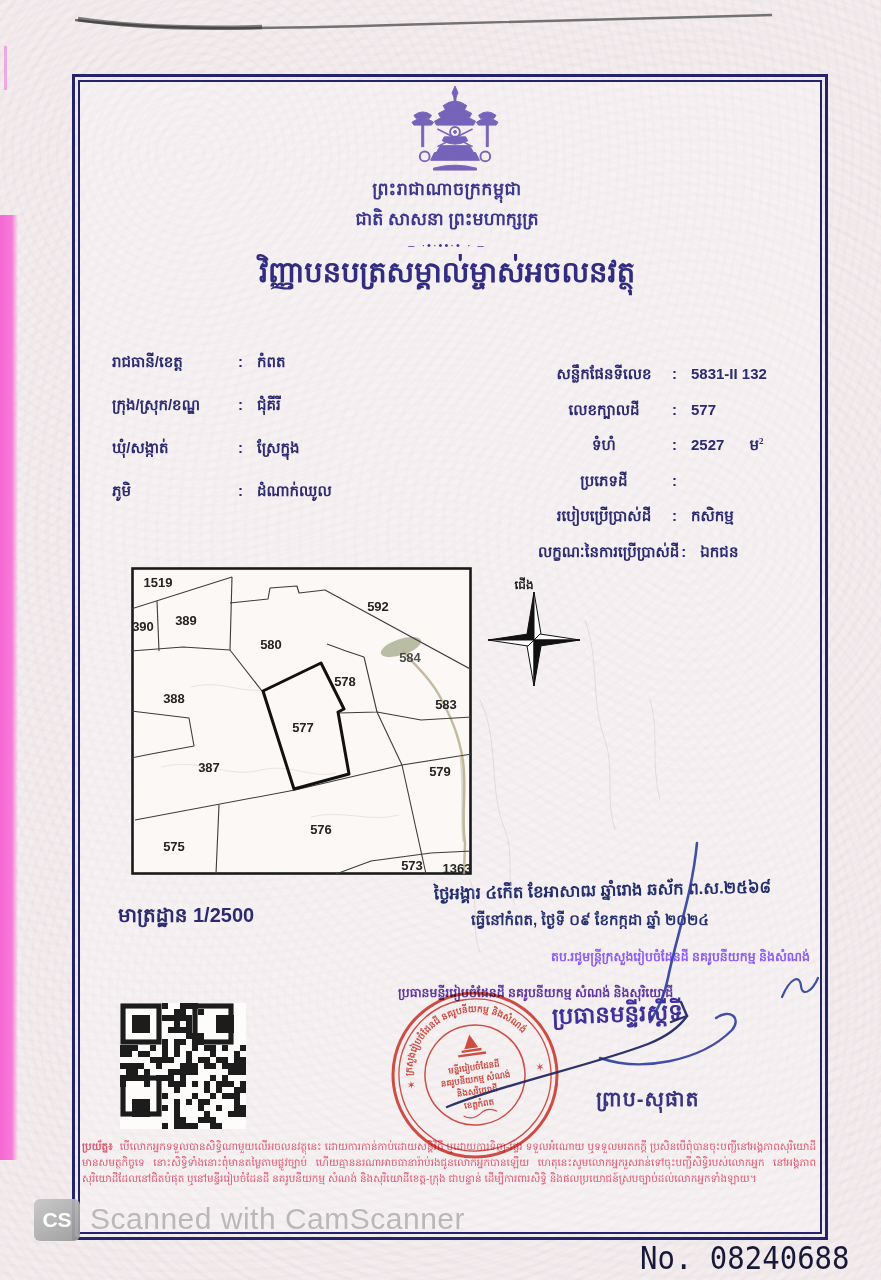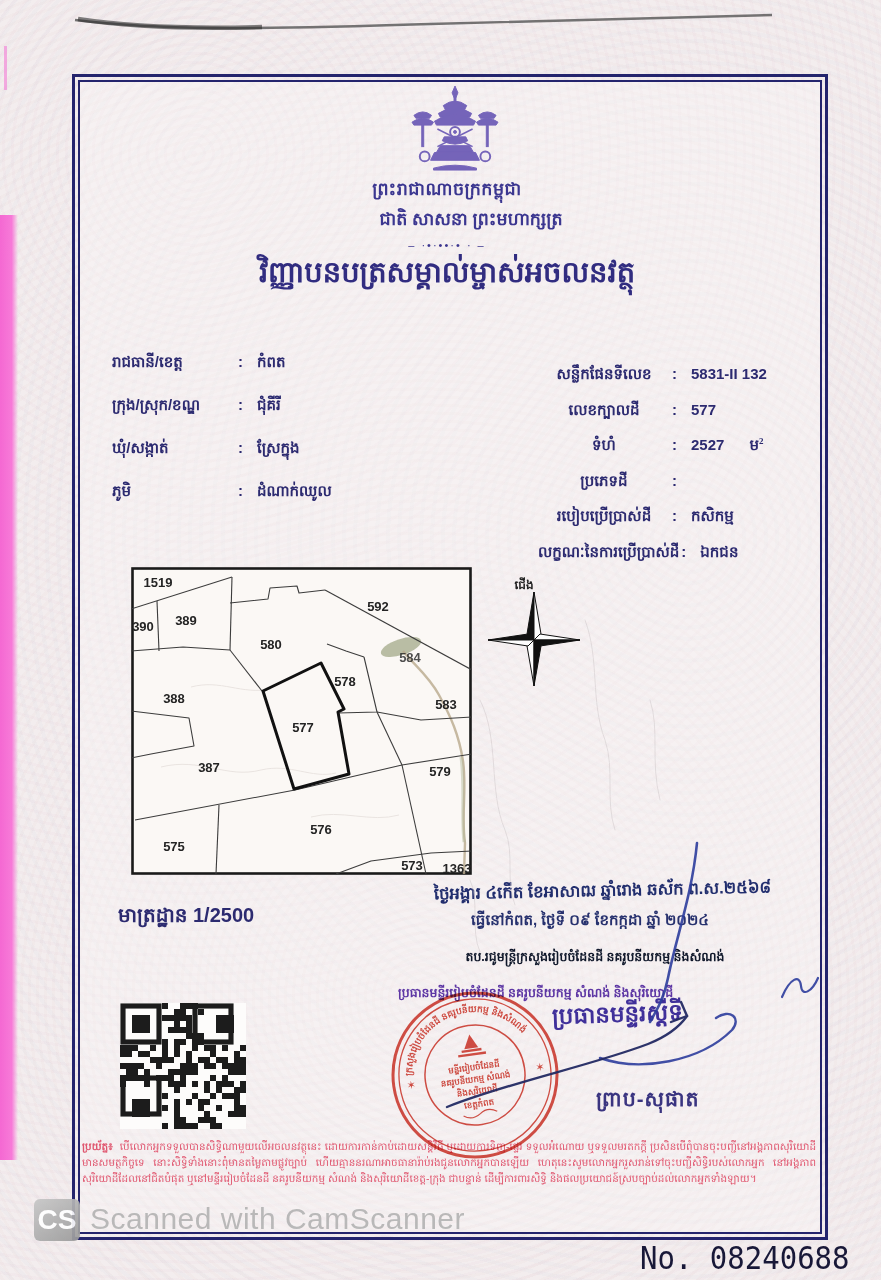--- a/index.html
+++ b/index.html
@@ -13,21 +13,21 @@
   
   .frame{position:absolute;left:72px;top:74px;width:750px;height:1160px;border:3px solid #24246d;z-index:1;}
   .frame-inner{position:absolute;inset:3px;border:2px solid #24246d;background:rgba(252,249,248,.35);}
   
   .pink-strip{position:absolute;left:0;top:215px;width:18px;height:945px;background:linear-gradient(90deg,#f468d2,#f77ad8 65%,rgba(247,122,216,0));filter:blur(.6px);z-index:2;}
   .pink-dash{position:absolute;left:4px;top:46px;width:3px;height:44px;background:#f28bd9;opacity:.7;z-index:2;}
   
   .center-col{position:absolute;left:72px;width:750px;text-align:center;z-index:4;}
   .crest{position:absolute;left:405px;top:86px;width:100px;height:88px;z-index:4;filter:blur(.3px);}
   .kingdom{top:178px;font-size:17.5px;font-weight:bold;color:#3b3690;letter-spacing:.5px;}
-  .motto{top:208px;font-size:17.5px;font-weight:bold;color:#3b3690;padding-left:24px;}
+  .motto{top:208px;font-size:17.5px;font-weight:bold;color:#3b3690;}
   .divider{top:239px;color:#3b3690;font-size:11px;letter-spacing:2px;}
   .doc-title{top:254px;font-size:29px;font-weight:bold;color:#312c80;}
   .certno{top:313px;font-size:16.5px;font-weight:bold;color:#2e2b77;letter-spacing:.4px;}
   
   .fields{position:absolute;z-index:4;color:#2c2a70;font-weight:bold;font-size:15px;}
   #left-fields{left:112px;top:352px;width:400px;}
   #right-fields{left:538px;top:364px;width:300px;}
   .frow{position:relative;white-space:nowrap;}
   #left-fields .frow{margin-bottom:21px;}
   #right-fields .frow{margin-bottom:13.5px;}
@@ -39,32 +39,32 @@
   .funit sup{font-size:9px;}
   
   #map{position:absolute;left:131px;top:567px;width:341px;height:308px;z-index:4;background:rgba(251,248,246,.45);}
   .plabel{font:600 13px "Liberation Sans",sans-serif;fill:#242424;text-anchor:middle;dominant-baseline:middle;}
   .phl{font-weight:700;}
   #compass{position:absolute;left:482px;top:576px;width:108px;height:114px;z-index:4;}
   .scale{left:118px;top:902px;font-size:20px;font-weight:bold;color:#2c2a70;z-index:4;}
   
   .lunar{left:350px;top:880px;width:505px;text-align:center;font-size:16.5px;font-weight:bold;color:#222e6e;transform:rotate(-1.2deg);z-index:4;}
   .solar{left:380px;top:910px;width:420px;text-align:center;font-size:15px;font-weight:bold;color:#27316e;z-index:4;}
-  .ministry{left:380px;top:949px;width:430px;text-align:center;font-size:12.5px;font-weight:bold;color:#0f172a;z-index:4;}
+  .ministry{left:380px;top:949px;width:430px;text-align:right;font-size:12.5px;font-weight:bold;color:#8b5cf6;z-index:4;}
   .dept{left:398px;top:985px;font-size:12.5px;font-weight:bold;color:#5d36a4;z-index:4;}
   .role{left:552px;top:1000px;font-size:23px;font-weight:bold;color:#40309a;transform:rotate(-2deg);z-index:6;}
   .signer{left:596px;top:1086px;font-size:20.5px;font-weight:bold;color:#3a3480;letter-spacing:1px;z-index:6;}
   #stamp{position:absolute;left:388px;top:988px;width:175px;height:175px;z-index:5;mix-blend-mode:multiply;filter:blur(.3px);}
   #qr{position:absolute;left:120px;top:1003px;width:126px;height:126px;z-index:4;}
   #ink{position:absolute;inset:0;z-index:7;pointer-events:none;}
   
   .warning{position:absolute;left:82px;top:1139px;width:734px;font-size:10.4px;line-height:1.56;color:#e0566f;text-align:justify;z-index:4;}
   .warning .lead{font-weight:bold;margin-right:7px;}
   
-  .cs-logo{position:absolute;left:34px;top:1199px;width:46px;height:42px;border-radius:6px;background:linear-gradient(145deg,#c7c7c7,#9a9a9a);color:#fff;font-weight:bold;font-size:28px;display:flex;align-items:center;justify-content:center;z-index:8;opacity:.92;}
+  .cs-logo{position:absolute;left:34px;top:1199px;width:46px;height:42px;border-radius:6px;background:linear-gradient(145deg,#c7c7c7,#9a9a9a);color:#fff;font-weight:bold;font-size:21px;display:flex;align-items:center;justify-content:center;z-index:8;opacity:.92;}
   .cs-text{position:absolute;left:90px;top:1202px;font-size:30px;color:#b3b3b3;font-weight:400;letter-spacing:.5px;z-index:8;opacity:.9;}
   .serial{position:absolute;left:640px;top:1241px;font-family:"DejaVu Sans Mono","Liberation Mono",monospace;font-size:29px;color:#181838;z-index:4;transform:scaleY(1.08);}
   .artifact{position:absolute;left:0;top:0;width:881px;height:46px;z-index:3;}
 </style>
 </head>
 <body>
 
 <div class="page">
 
   <svg class="artifact" viewBox="0 0 881 46">

